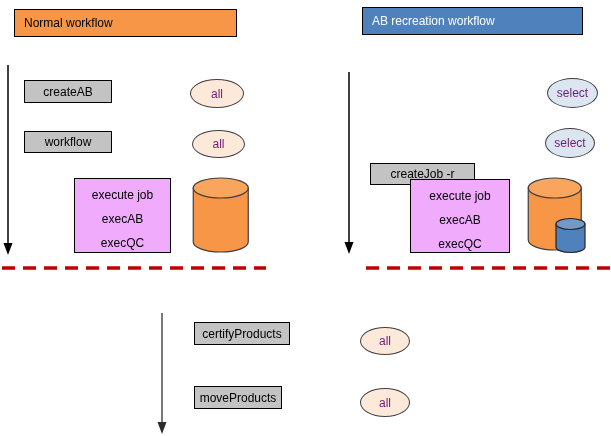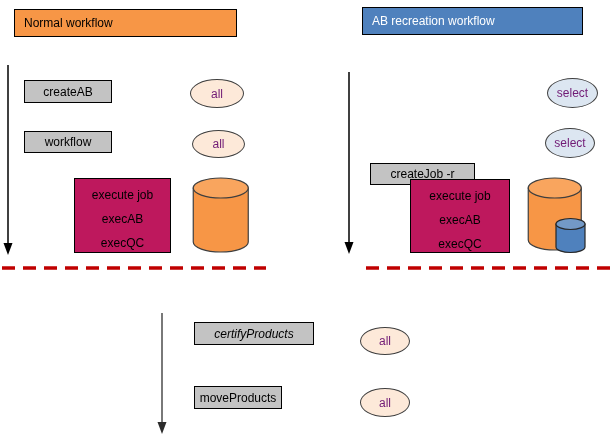--- a/index.html
+++ b/index.html
@@ -29,21 +29,21 @@
   .gbox {
     background: #C3C3C3;
     border: 1px solid #000000;
     display: flex;
     align-items: center;
     justify-content: center;
     font-size: 12px;
     color: #000000;
   }
   .execbox {
-    background: #be185d;
+    background: #f0abfc;
     border: 1px solid #000000;
     text-align: center;
     padding-top: 4px;
   }
   .execbox .line { line-height: 24px; font-size: 12px; }
   .ellipse {
     border: 1px solid #3f3f3f;
     border-radius: 50%;
     display: flex;
     align-items: center;
@@ -113,19 +113,19 @@
   <svg class="abs" style="left:0px; top:264px;" width="611" height="8" viewBox="0 0 611 8">
     <line x1="2" y1="4" x2="266" y2="4" stroke="#C00000" stroke-width="3.5" stroke-dasharray="13 8"></line>
     <line x1="366" y1="4" x2="611" y2="4" stroke="#C00000" stroke-width="3.5" stroke-dasharray="13 8"></line>
   </svg>
 
   <svg class="abs" style="left:155px; top:312px;" width="14" height="123" viewBox="0 0 14 123">
     <line x1="7" y1="1" x2="7" y2="111" stroke="#4d4d4d" stroke-width="1.5"></line>
     <polygon points="2.5,110 11.5,110 7,122" fill="#2b2b2b"></polygon>
   </svg>
 
-  <div class="gbox abs" style="left:194px; top:322px; width:120px; height:23px;font-style:italic;">certifyProducts</div>
+  <div class="gbox abs" style="left:194px; top:322px; width:96px; height:23px;">certifyProducts</div>
   <div class="ellipse peach abs" style="left:360px; top:327px; width:50px; height:28px;">all</div>
 
   <div class="gbox abs" style="left:194px; top:386px; width:88px; height:23px;">moveProducts</div>
   <div class="ellipse peach abs" style="left:360px; top:388px; width:50px; height:29px;">all</div>
 
 </div>
 
 </body></html>

